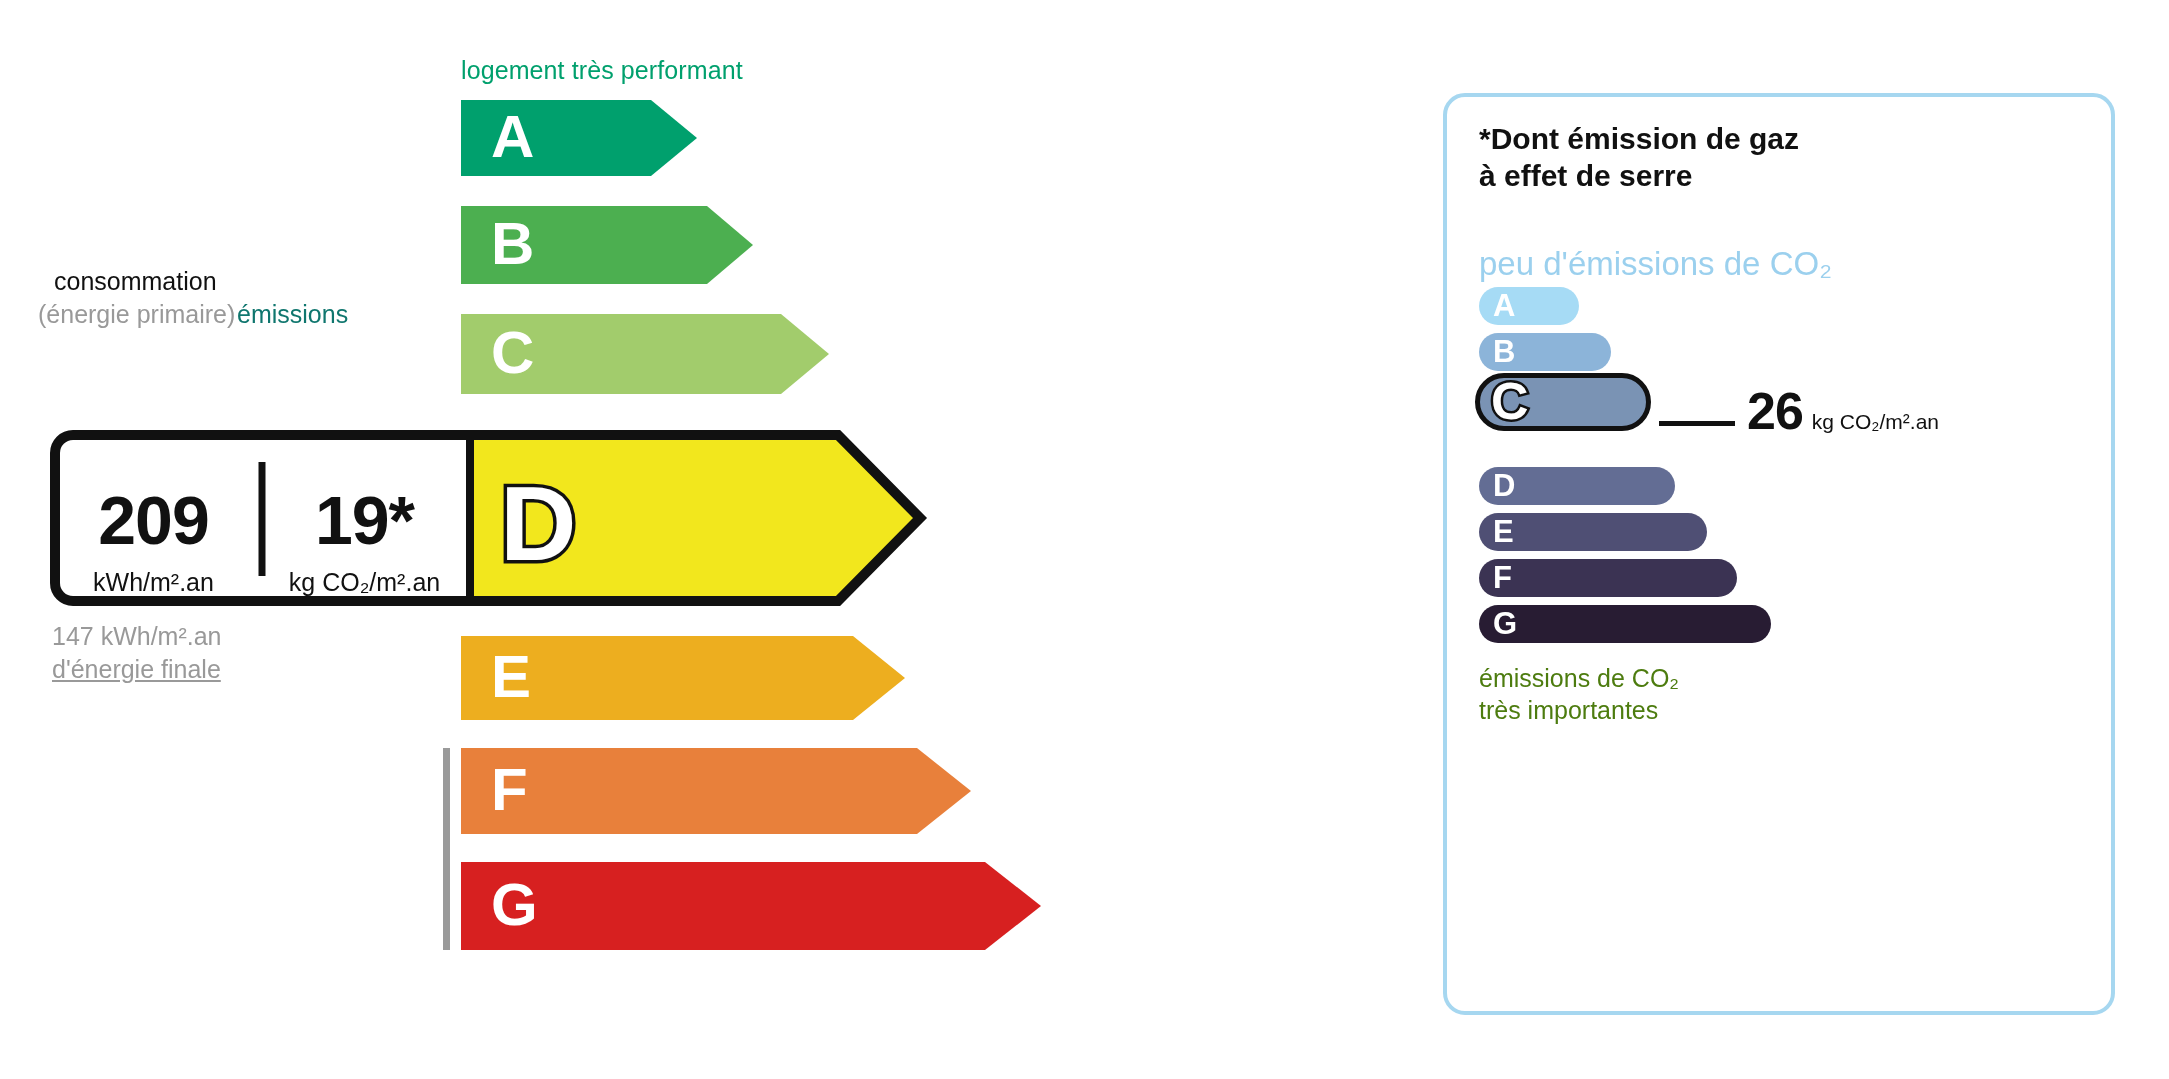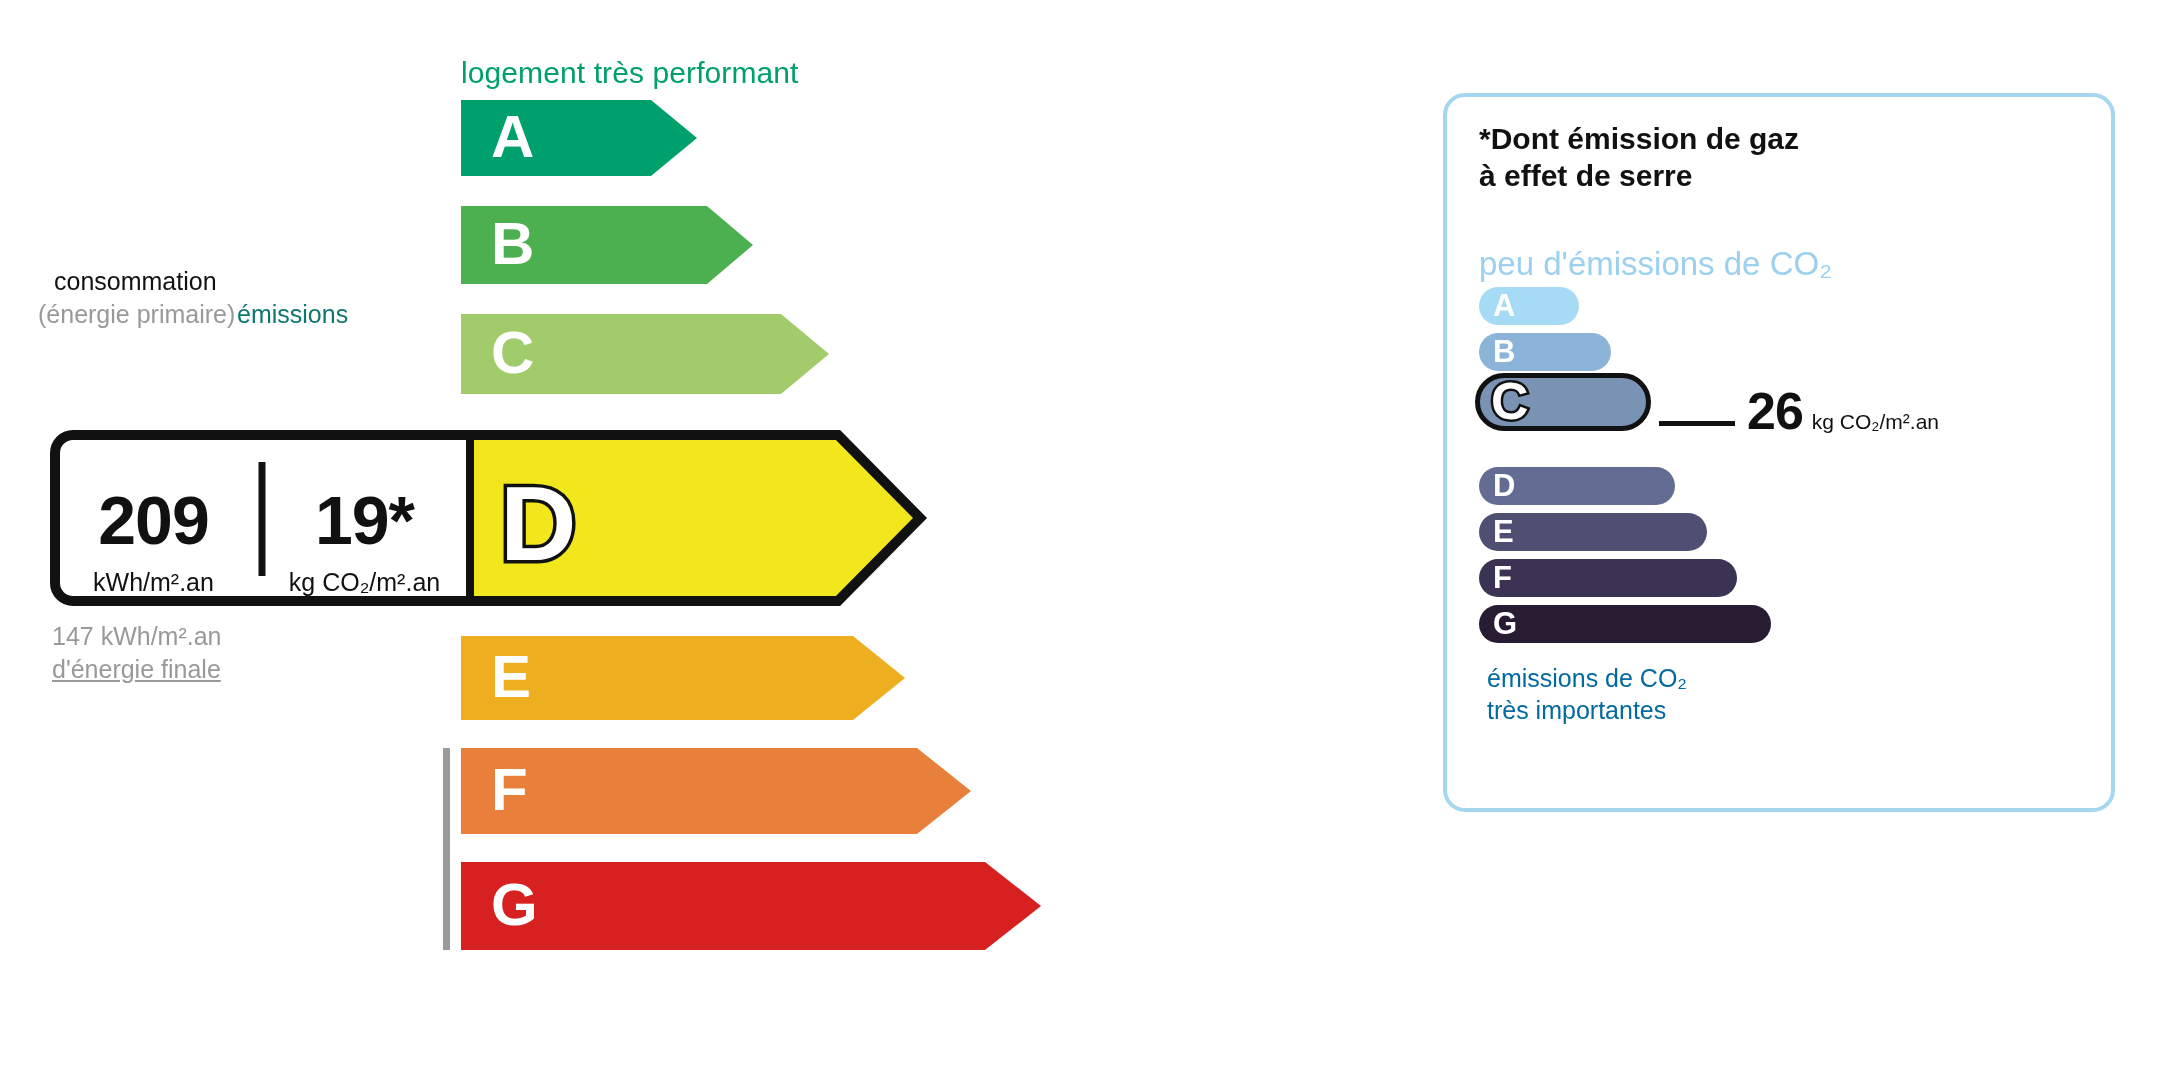--- a/index.html
+++ b/index.html
@@ -18,21 +18,21 @@
 
   
   #energy-panel {
     position: absolute;
     left: 0; top: 0;
     width: 1400px; height: 1079px;
   }
 
   .scale-caption {
     position: absolute;
-    font-size: 30px;
+    font-size: 25px;
     white-space: nowrap;
     letter-spacing: .1px;
   }
   #caption-top   { left: 461px; top: 56px;  color: #00A06D; }
   #caption-bottom{ left: 461px; top: 953px; color: #D72020; }
 
   
   .bar-row {
     position: absolute;
     left: 461px;
@@ -139,21 +139,21 @@
     top: 748px;
     width: 7px;
     height: 202px;
     background: #9a9a9a;
   }
 
   
   #co2-panel {
     position: absolute;
     left: 1443px; top: 93px;
-    width: 672px; height: 719px;
+    width: 672px; height: 922px;
     border: 4px solid #A6D7F0;
     border-radius: 22px;
     background: #ffffff;
   }
   #co2-title {
     position: absolute;
     left: 32px; top: 24px;
     font-size: 30px;
     font-weight: bold;
     color: #111111;
@@ -162,23 +162,23 @@
   }
   #co2-top-caption {
     position: absolute;
     left: 32px; top: 148px;
     font-size: 33px;
     color: #9BD0EE;
     white-space: nowrap;
   }
   #co2-bottom-caption {
     position: absolute;
-    left: 40px; top: 566px;
-    font-size: 25px;
-    color: #0369a1;
+    left: 32px; top: 566px;
+    font-size: 25px;
+    color: #4d7c0f;
     line-height: 1.26;
     white-space: pre-line;
   }
 
   .co2-row {
     position: absolute;
     left: 32px;
     height: 38px;
     border-radius: 19px;
   }

